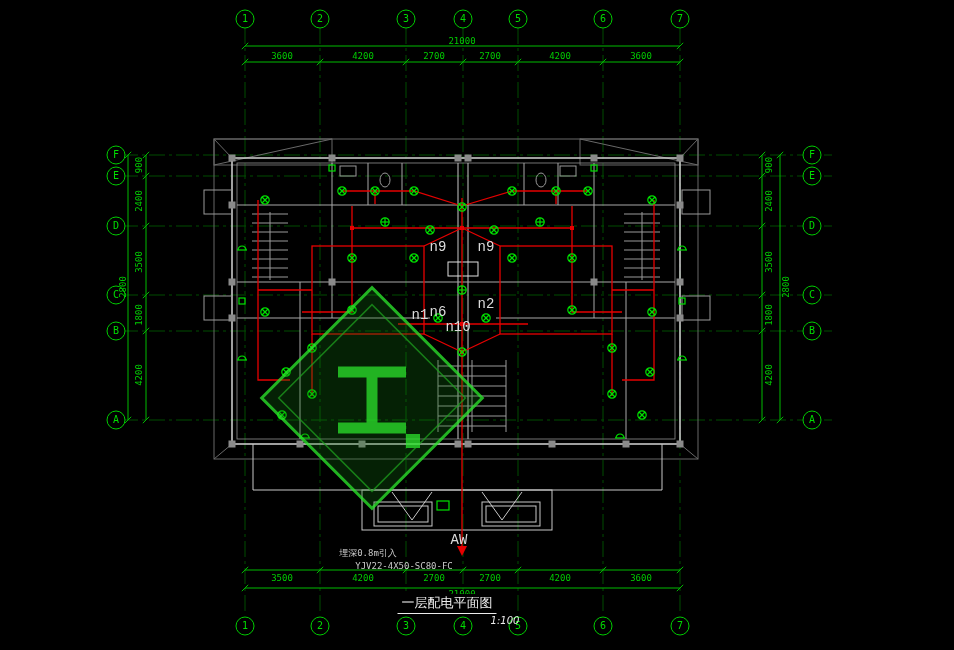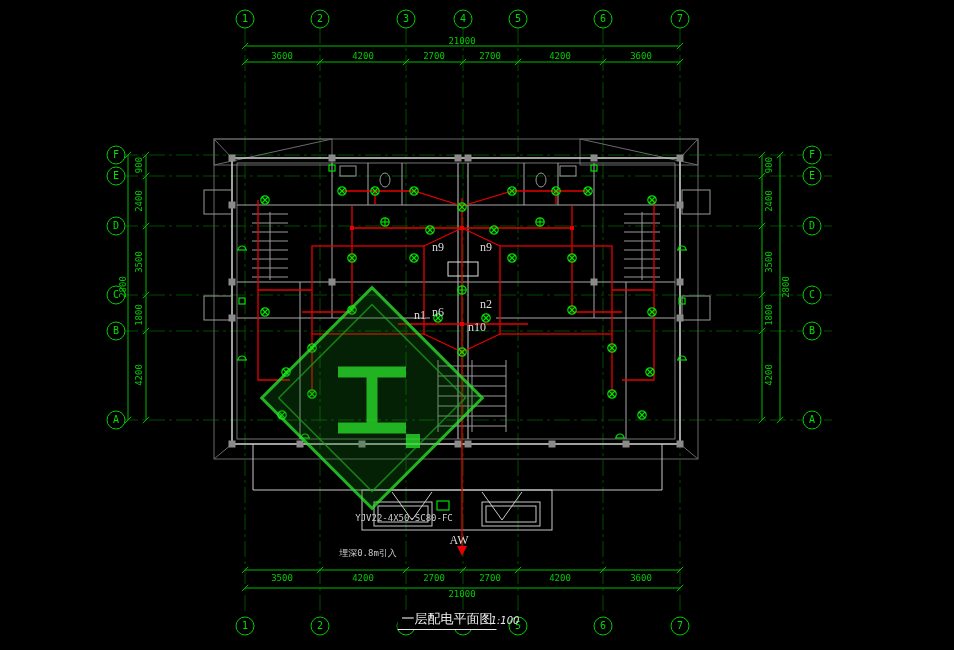--- a/index.html
+++ b/index.html
@@ -5,21 +5,21 @@
   html,body{margin:0;padding:0;background:#000;}
   #stage{position:relative;width:954px;height:650px;background:#000;overflow:hidden;
          font-family:"DejaVu Sans",sans-serif;}
   #stage svg{position:absolute;left:0;top:0;}
   .txt{position:absolute;transform:translate(-50%,-50%);white-space:nowrap;}
   .bub{position:absolute;width:17px;height:17px;border:1px solid #00cc00;border-radius:50%;
        color:#00dd00;font-size:10px;line-height:16px;text-align:center;background:#000;
        transform:translate(-50%,-50%);font-family:"DejaVu Sans Mono",monospace;}
   .dim{color:#00cc00;font-size:9px;font-family:"DejaVu Sans Mono",monospace;}
   .dimv{transform:translate(-50%,-50%) rotate(-90deg);}
-  .plbl{color:#dcdcdc;font-size:12px;font-family:Liberation Serif, serif;}
+  .plbl{color:#dcdcdc;font-size:14px;font-family:Liberation Mono, monospace;}
   .feed{color:#c9c9c9;font-size:9px;font-family:"DejaVu Sans Mono",monospace;}
   .title{color:#ececec;font-size:13px;background:#000;padding:0 4px 1px 4px;
          border-bottom:1.5px solid #ececec;z-index:6;}
   .scale{color:#ececec;font-size:10px;z-index:6;font-style:italic;}
 </style>
 </head>
 <body>
 
 <div id="stage">
 
@@ -362,22 +362,22 @@
 <span class="txt dim dimv" style="left:769px;top:262px">3500</span>
 <span class="txt dim dimv" style="left:769px;top:315px">1800</span>
 <span class="txt dim dimv" style="left:769px;top:375px">4200</span>
 <span class="txt dim dimv" style="left:786px;top:287px">2800</span>
 
 <span class="txt plbl" style="left:438px;top:247px">n9</span>
 <span class="txt plbl" style="left:486px;top:247px">n9</span>
 <span class="txt plbl" style="left:438px;top:312px">n6</span>
 <span class="txt plbl" style="left:486px;top:304px">n2</span>
 <span class="txt plbl" style="left:420px;top:315px">n1</span>
-<span class="txt plbl" style="left:477px;top:327px">n10</span>
+<span class="txt plbl" style="left:458px;top:327px">n10</span>
 <span class="txt plbl" style="left:459px;top:540px">AW</span>
 
-<span class="txt feed" style="left:404px;top:518px">YJV22-4X50-SC80-FC</span>
+<span class="txt feed" style="left:404px;top:566px">YJV22-4X50-SC80-FC</span>
 <span class="txt feed" style="left:368px;top:553px">埋深0.8m引入</span>
 
-<span class="txt title" style="left:447px;top:620px">一层配电平面图</span>
+<span class="txt title" style="left:447px;top:604px">一层配电平面图</span>
 <span class="txt scale" style="left:505px;top:620px">1:100</span>
 
 </div>
 
 </body></html>

